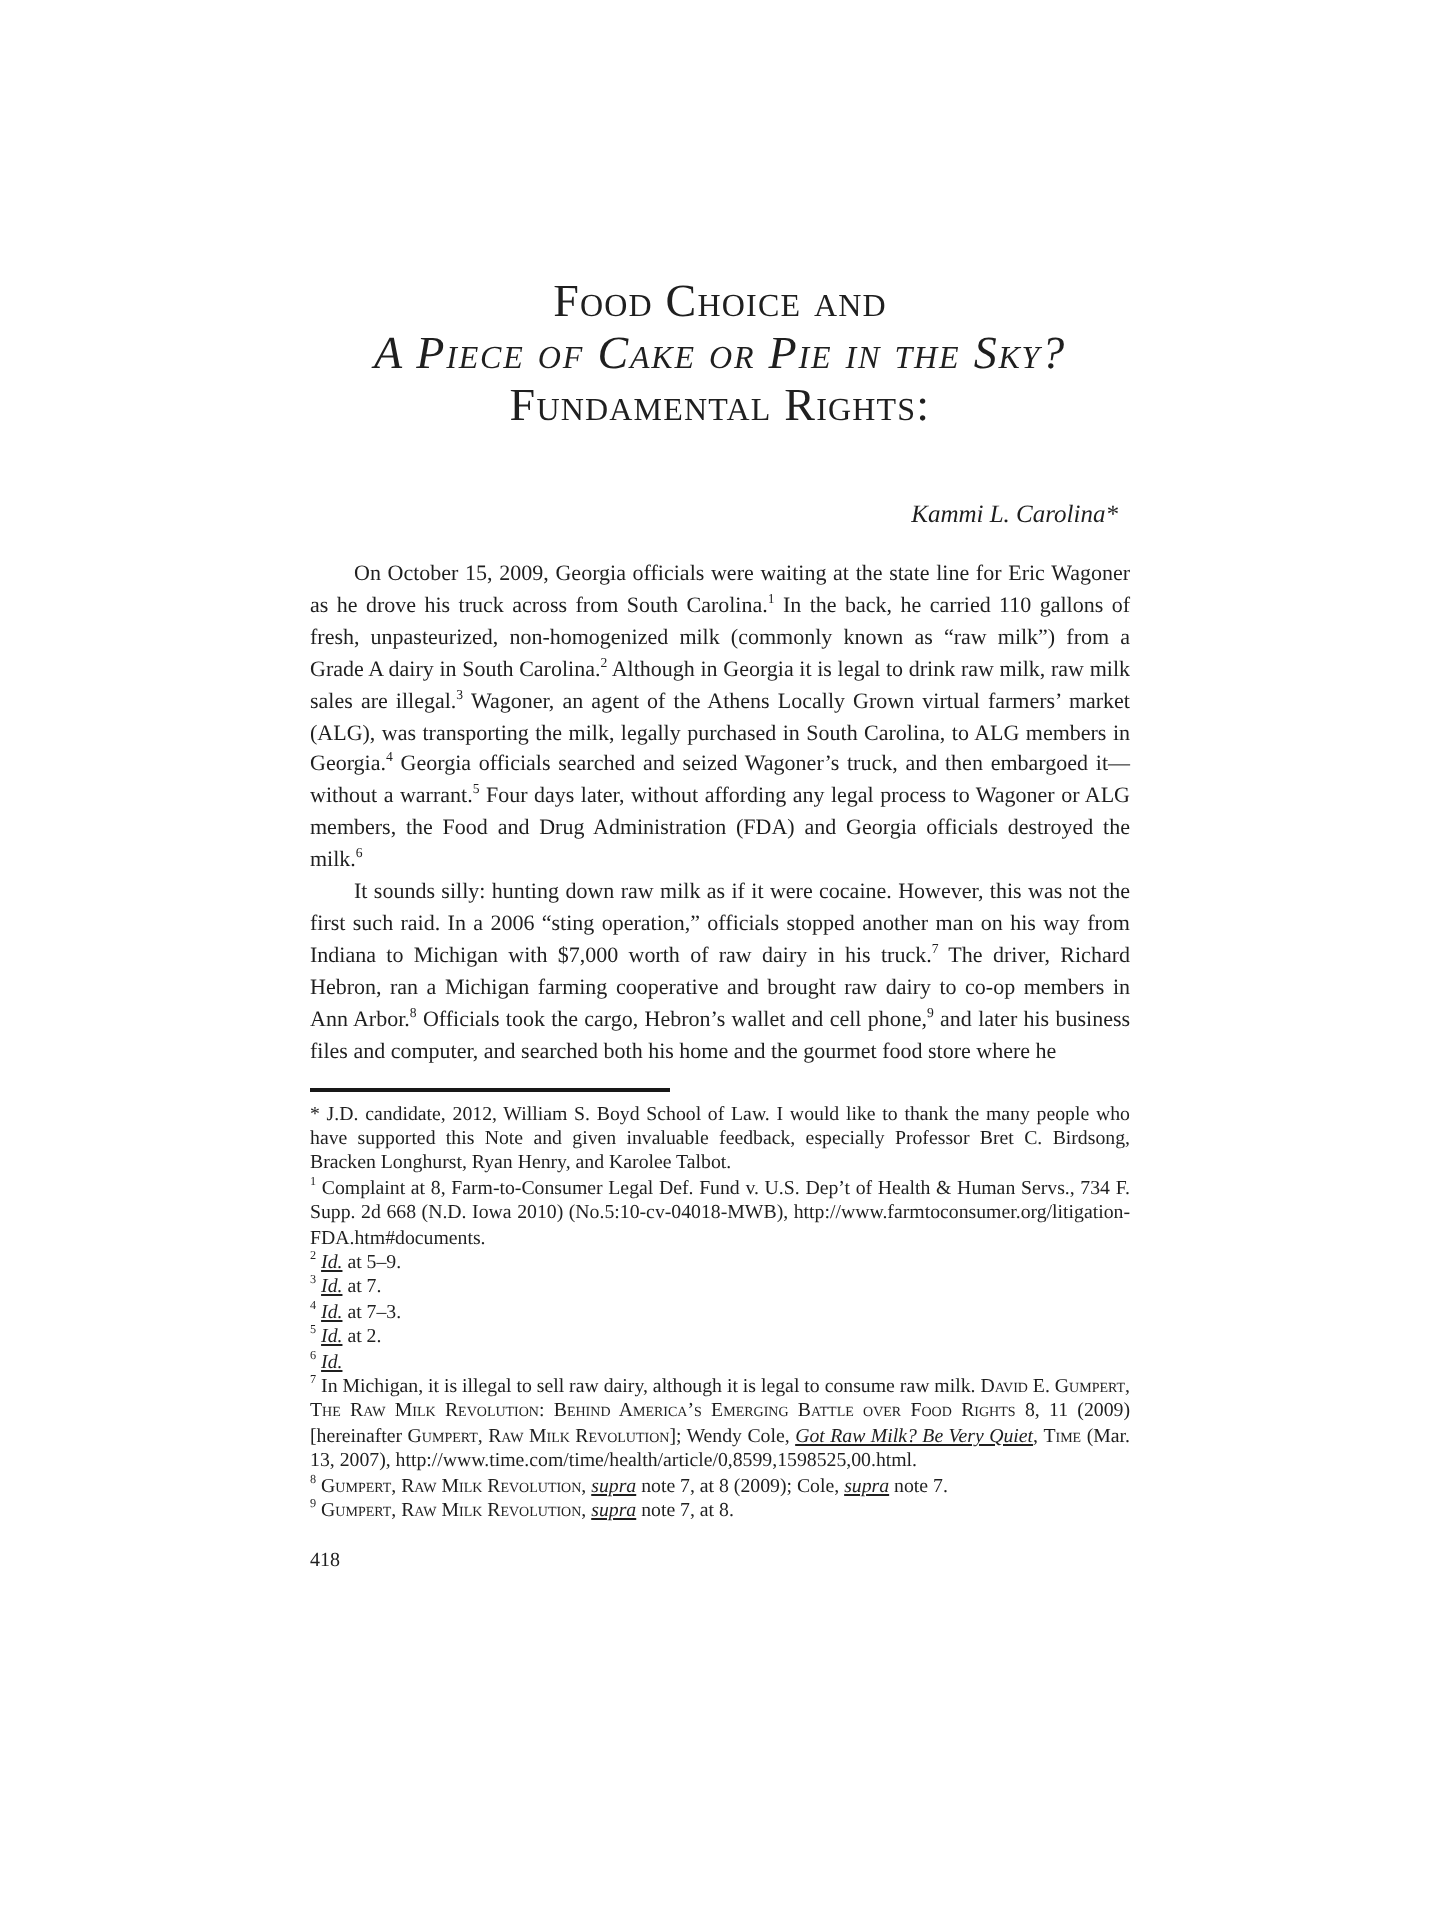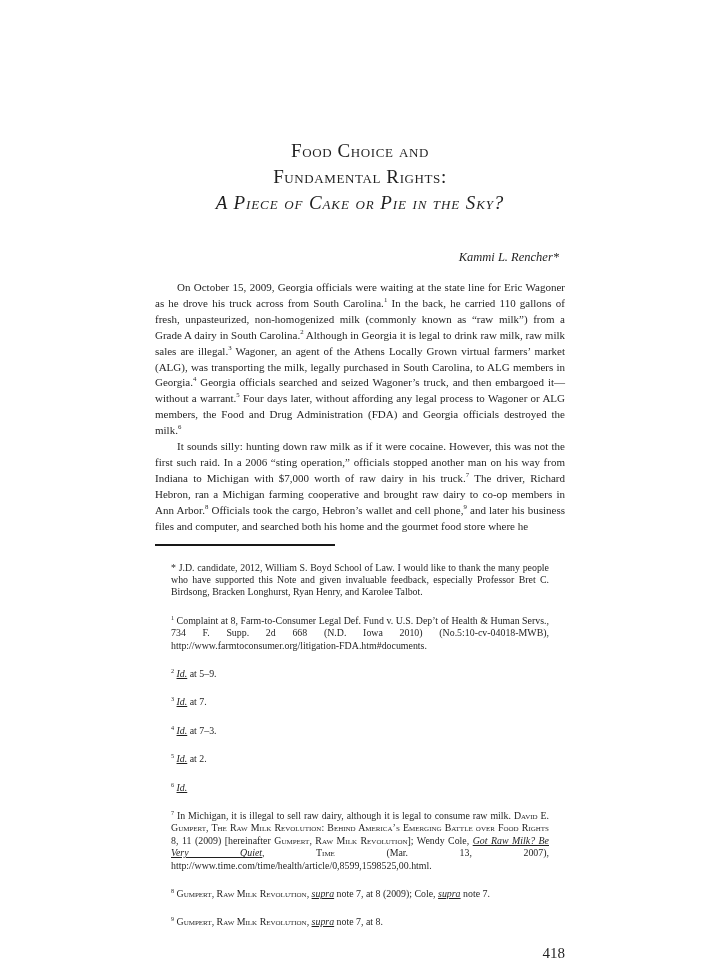--- a/index.html
+++ b/index.html
@@ -17,21 +17,21 @@
   }
   .page {
     width: 410px;
     margin: 0 auto;
     padding-top: 138px;
   }
   .title {
     text-align: center;
     font-variant: small-caps;
     font-weight: 400;
-    font-size: 19px;
+    font-size: 23px;
     line-height: 26px;
     letter-spacing: 0.6px;
     margin: 0;
   }
   .title .t-line { display: block; }
   .title .t-italic {
     font-style: italic;
     letter-spacing: 0.9px;
   }
   .author {
@@ -70,39 +70,39 @@
     height: 0;
     border-top: 2px solid #181818;
     margin: 9px 0 6px 0;
   }
   .footnotes {
     font-size: 9.9px;
     line-height: 12.4px;
     text-align: justify;
     overflow-wrap: anywhere;
   }
-  .fn { margin: 16px; }
+  .fn { margin: 0; }
   .page-number {
-    text-align: right;
-    font-size: 15px;
+    text-align: left;
+    font-size: 10px;
     margin-top: 13px;
   }
 </style>
 </head>
 <body>
 
 <div class="page">
 
   <h1 class="title">
     <span class="t-line">Food Choice and</span>
+    <span class="t-line t-italic">A Piece of Cake or Pie in the Sky?</span>
     <span class="t-line">Fundamental Rights:</span>
-    <span class="t-line t-italic">A Piece of Cake or Pie in the Sky?</span>
   </h1>
 
-  <div class="author">Kammi L. Rencher*</div>
+  <div class="author">Kammi L. Carolina*</div>
 
 
   <div class="body-text">
     <p class="body-para"><span>On October 15, 2009, Georgia officials were waiting at the state line for Eric Wagoner as he drove his truck across from South Carolina.</span><sup>1</sup><span> In the back, he carried 110 gallons of fresh, unpasteurized, non-homogenized milk (commonly known as “raw milk”) from a Grade A dairy in South Carolina.</span><sup>2</sup><span> Although in Georgia it is legal to drink raw milk, raw milk sales are illegal.</span><sup>3</sup><span> Wagoner, an agent of the Athens Locally Grown virtual farmers’ market (ALG), was transporting the milk, legally purchased in South Carolina, to ALG members in Georgia.</span><sup>4</sup><span> Georgia officials searched and seized Wagoner’s truck, and then embargoed it—without a warrant.</span><sup>5</sup><span> Four days later, without affording any legal process to Wagoner or ALG members, the Food and Drug Administration (FDA) and Georgia officials destroyed the milk.</span><sup>6</sup></p>
     <p class="body-para"><span>It sounds silly: hunting down raw milk as if it were cocaine. However, this was not the first such raid. In a 2006 “sting operation,” officials stopped another man on his way from Indiana to Michigan with $7,000 worth of raw dairy in his truck.</span><sup>7</sup><span> The driver, Richard Hebron, ran a Michigan farming cooperative and brought raw dairy to co-op members in Ann Arbor.</span><sup>8</sup><span> Officials took the cargo, Hebron’s wallet and cell phone,</span><sup>9</sup><span> and later his business files and computer, and searched both his home and the gourmet food store where he</span></p>
   </div>
 
   <div class="fn-rule"></div>
 
   <div class="footnotes">

